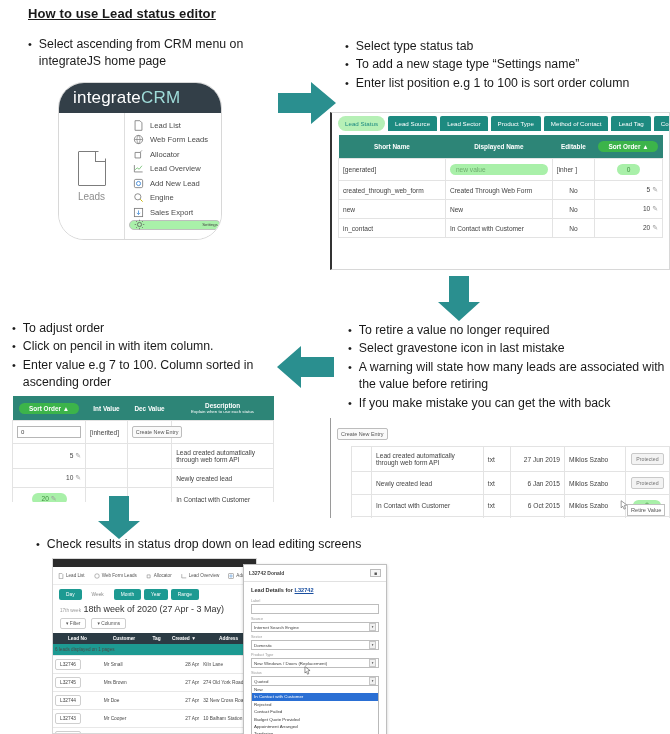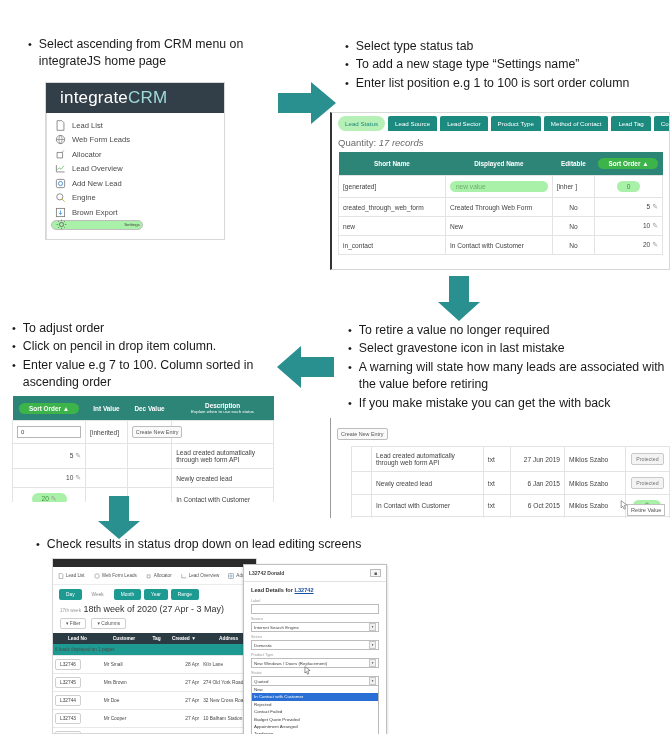--- a/index.html
+++ b/index.html
@@ -96,33 +96,38 @@
   .sel .cv{width:5px;height:6px;border:1px solid #c6c6c6;background:#f0f0f0;display:flex;align-items:center;justify-content:center;font-size:3.4px;}
   .optlist{border:1px solid #b9b9b9;border-top:none;background:#fff;}
   .opt{font-size:4.4px;color:#3a3a3a;padding:0 2px;height:7.4px;line-height:7.4px;}
   .opt.hl{background:#2a6fd4;color:#fff;}
 </style>
 </head>
 <body>
 
 <div class="page">
 
+  <div class="abs title" style="left:28px;top:6px;">How to use Lead status editor</div>
 
   <div class="abs bullets" style="left:28px;top:36px;width:280px;">
     <div class="li">
       <span class="dot">•</span>
       <span class="txt">Select ascending from CRM menu on integrateJS home page</span>
     </div>
   </div>
 
-  <div class="abs shot" style="left:45px;top:82px;width:180px;height:158px;">
+  <div class="abs shot" style="left:58px;top:82px;width:164px;height:158px;border-radius:26px;">
     <div class="crm-bar">
       <div class="crm-logo"><span>integrate</span><b>CRM</b></div>
     </div>
     <div class="crm-body">
+      <div class="crm-left">
+        <div class="doc-ico"></div>
+        <span>Leads</span>
+      </div>
       <div class="crm-right">
 
         <div class="menu-row">
           <span class="mi">
             <svg width="11" height="11" viewBox="0 0 16 16">
                 <path d="M3 1h7l3 3v11H3z" fill="none" stroke="#7a7a7a" stroke-width="1.2"></path>
               </svg>
           </span>
           <span>Lead List</span>
         </div>
@@ -177,21 +182,21 @@
           <span>Engine</span>
         </div>
 
         <div class="menu-row">
           <span class="mi">
             <svg width="11" height="11" viewBox="0 0 16 16">
                 <rect x="2" y="2" width="12" height="12" fill="none" stroke="#7a7a7a" stroke-width="1.2"></rect>
                 <path d="M8 5v6M5.5 8.5L8 11l2.5-2.5" stroke="#4a90d9" stroke-width="1.2" fill="none"></path>
               </svg>
           </span>
-          <span>Brown Export</span>
+          <span>Sales Export</span>
         </div>
 
         <div class="menu-row sel">
           <span class="mi">
             <svg width="11" height="11" viewBox="0 0 16 16">
                 <circle cx="8" cy="8" r="3" fill="none" stroke="#5f5f5f" stroke-width="1.2"></circle>
                 <path d="M8 1v2M8 13v2M1 8h2M13 8h2M3 3l1.5 1.5M11.5 11.5L13 13M13 3l-1.5 1.5M4.5 11.5L3 13" stroke="#5f5f5f" stroke-width="1"></path>
               </svg>
           </span>
           <span>Settings</span>
@@ -224,24 +229,20 @@
 
   <div class="abs shot" style="left:330px;top:112px;width:340px;height:158px;border-left:2px solid #333;">
     <div class="tabs">
       <div class="tab active">Lead Status</div>
       <div class="tab">Lead Source</div>
       <div class="tab">Lead Sector</div>
       <div class="tab">Product Type</div>
       <div class="tab">Method of Contact</div>
       <div class="tab">Lead Tag</div>
       <div class="tab">Contac</div>
-    </div>
-    <div class="qty">
-      <span>Quantity:</span>
-      <i>17 records</i>
     </div>
     <div style="padding:0 6px;">
       <table class="gt">
         <colgroup>
             <col style="width:33%">
             <col style="width:33%">
             <col style="width:13%">
             <col style="width:21%">
           </colgroup>
         <thead>
@@ -315,21 +316,21 @@
     </svg>
   </div>
 
   <div class="abs bullets" style="left:12px;top:320px;width:262px;">
     <div class="li">
         <span class="dot">•</span>
         <span class="txt">To adjust order</span>
       </div>
     <div class="li">
         <span class="dot">•</span>
-        <span class="txt">Click on pencil in drop item column.</span>
+        <span class="txt">Click on pencil in with item column.</span>
       </div>
     <div class="li">
         <span class="dot">•</span>
         <span class="txt">Enter value e.g 7 to 100. Column sorted in ascending order</span>
       </div>
   </div>
 
   <div class="abs shot" style="left:12px;top:396px;width:262px;height:106px;border:none;">
     <table class="gt">
       <colgroup>

